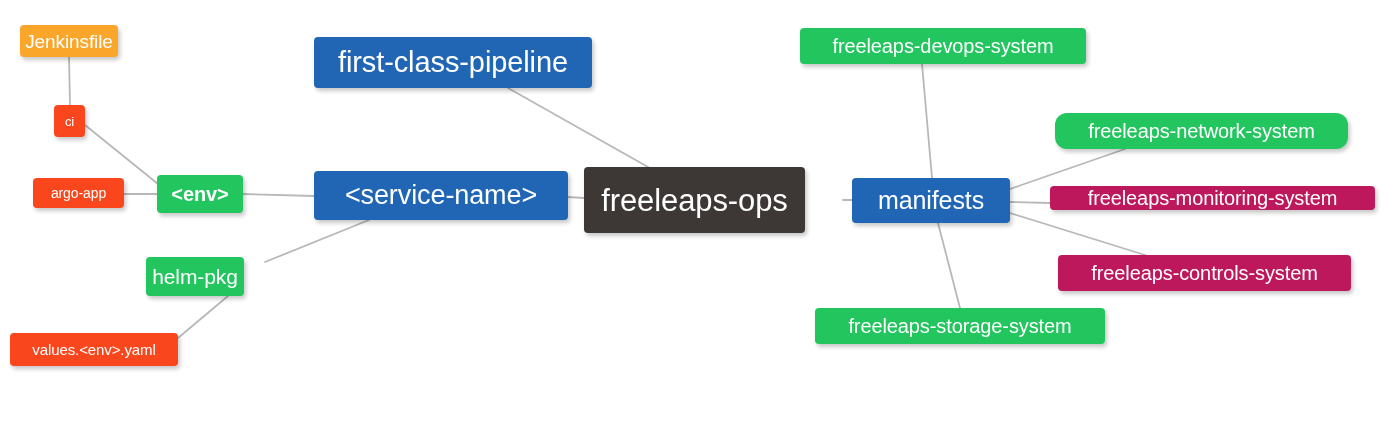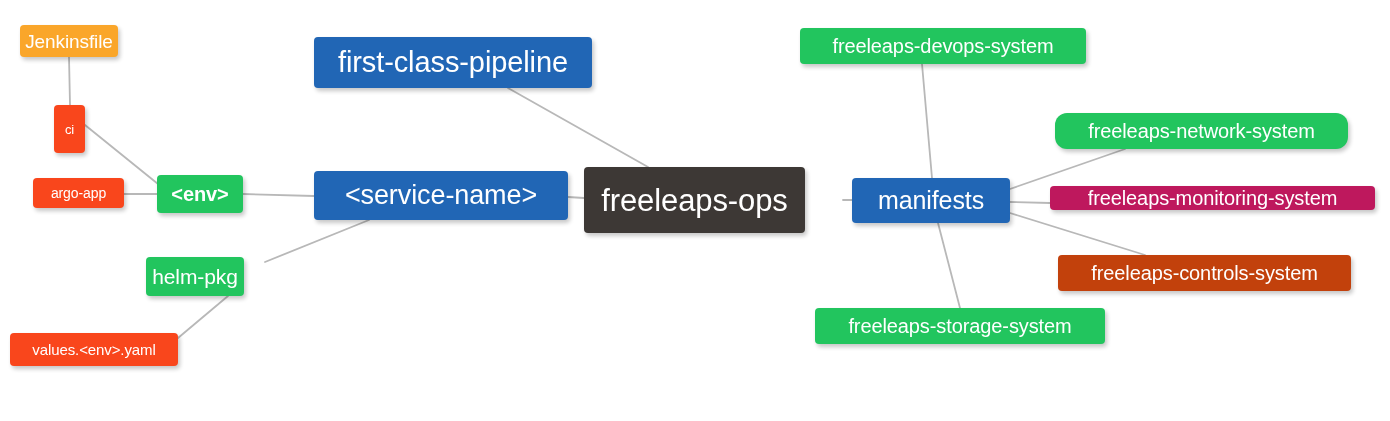--- a/index.html
+++ b/index.html
@@ -62,21 +62,21 @@
       <line x1="932" y1="178" x2="922" y2="64" stroke="#b8b8b8" stroke-width="1.8" stroke-linecap="round"></line>
       <line x1="1010" y1="189" x2="1125" y2="149" stroke="#b8b8b8" stroke-width="1.8" stroke-linecap="round"></line>
       <line x1="1010" y1="202" x2="1050" y2="203" stroke="#b8b8b8" stroke-width="1.8" stroke-linecap="round"></line>
       <line x1="1010" y1="213" x2="1145" y2="255" stroke="#b8b8b8" stroke-width="1.8" stroke-linecap="round"></line>
       <line x1="938" y1="223" x2="960" y2="308" stroke="#b8b8b8" stroke-width="1.8" stroke-linecap="round"></line>
     </svg>
   <div id="node-layer">
       <div class="mm-node" style="left: 20px; top: 25px; width: 98px; height: 32px; background: rgb(250, 166, 42); font-size: 19px;">
         <span class="mm-label">Jenkinsfile</span>
       </div>
-      <div class="mm-node" style="left: 54px; top: 105px; width: 31px; height: 48px; background: rgb(249, 70, 28); font-size: 13px;">
+      <div class="mm-node" style="left: 54px; top: 105px; width: 31px; height: 32px; background: rgb(249, 70, 28); font-size: 13px;">
         <span class="mm-label">ci</span>
       </div>
       <div class="mm-node" style="left: 33px; top: 178px; width: 91px; height: 30px; background: rgb(249, 70, 28); font-size: 14px;">
         <span class="mm-label">argo-app</span>
       </div>
       <div class="mm-node" style="left: 157px; top: 175px; width: 86px; height: 38px; background: rgb(34, 197, 94); font-size: 20px; font-weight: bold;">
         <span class="mm-label">&lt;env&gt;</span>
       </div>
       <div class="mm-node" style="left: 146px; top: 257px; width: 98px; height: 39px; background: rgb(34, 197, 94); font-size: 21px;">
         <span class="mm-label">helm-pkg</span>
@@ -98,20 +98,20 @@
       </div>
       <div class="mm-node" style="left: 800px; top: 28px; width: 286px; height: 36px; background: rgb(34, 197, 94); font-size: 20px; text-align: right;">
         <span class="mm-label">freeleaps-devops-system</span>
       </div>
       <div class="mm-node" style="left: 1055px; top: 113px; width: 293px; height: 36px; background: rgb(34, 197, 94); font-size: 20px; border-radius: 12px;">
         <span class="mm-label">freeleaps-network-system</span>
       </div>
       <div class="mm-node" style="left: 1050px; top: 186px; width: 325px; height: 24px; background: #be185d; font-size: 20px;">
         <span class="mm-label">freeleaps-monitoring-system</span>
       </div>
-      <div class="mm-node" style="left: 1058px; top: 255px; width: 293px; height: 36px; background: #c2410c; font-size: 20px;">
+      <div class="mm-node" style="left: 1058px; top: 255px; width: 293px; height: 36px; background: #be185d; font-size: 20px;">
         <span class="mm-label">freeleaps-controls-system</span>
       </div>
       <div class="mm-node" style="left: 815px; top: 308px; width: 290px; height: 36px; background: rgb(34, 197, 94); font-size: 20px; align-items: center;">
         <span class="mm-label">freeleaps-storage-system</span>
       </div>
     </div>
 </div>
 
 </body></html>

